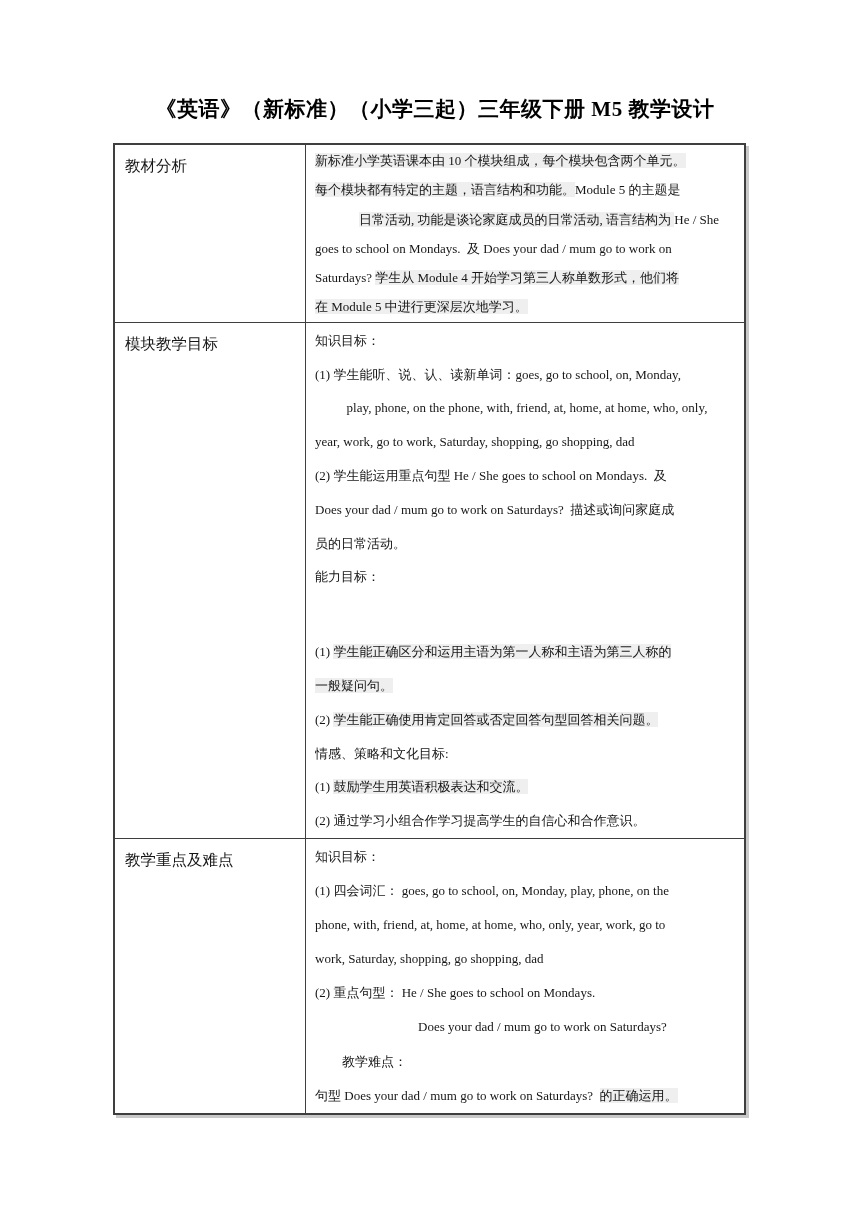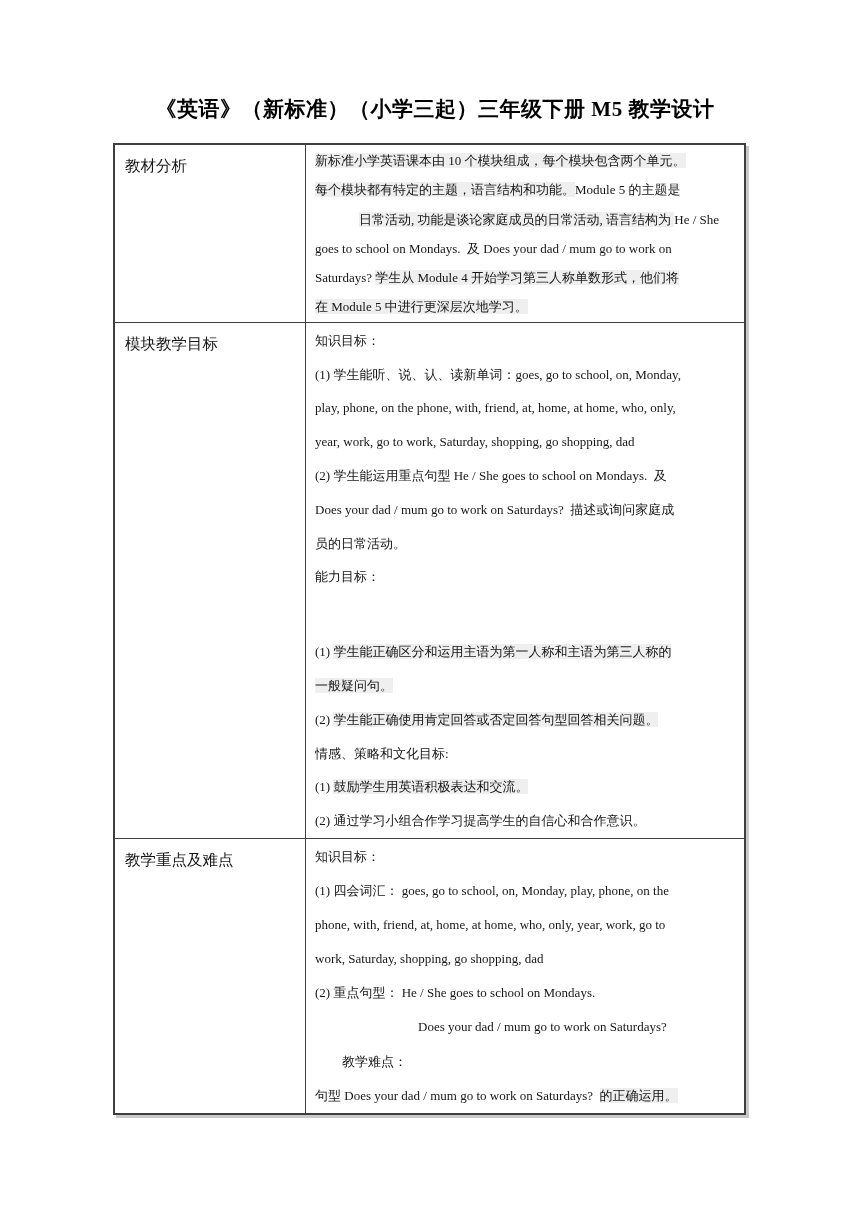--- a/index.html
+++ b/index.html
@@ -59,21 +59,21 @@
         </td>
       </tr>
       <tr style="height: 473px;">
         <td class="label-cell">
           <div class="label-text">模块教学目标</div>
         </td>
         <td class="content-cell">
           <div class="content-inner">
             <div class="line" style="line-height: 33.8px; height: 33.8px;"><span class="seg">知识目标：</span></div>
             <div class="line" style="line-height: 33.8px; height: 33.8px;"><span class="seg">(1) 学生能听、说、认、读新单词：goes, go to school, on, Monday,</span></div>
-            <div class="line" style="line-height: 33.8px; height: 33.8px;"><span class="seg">play, phone, on the phone, with, friend, at, home, at home, who, only,</span></div>
+            <div class="line" style="line-height: 33.8px; height: 33.8px; text-align: center;"><span class="seg">play, phone, on the phone, with, friend, at, home, at home, who, only,</span></div>
             <div class="line" style="line-height: 33.8px; height: 33.8px;"><span class="seg">year, work, go to work, Saturday, shopping, go shopping, dad</span></div>
             <div class="line" style="line-height: 33.8px; height: 33.8px;"><span class="seg">(2) 学生能运用重点句型 He / She goes to school on Mondays.  及</span></div>
             <div class="line" style="line-height: 33.8px; height: 33.8px;"><span class="seg">Does your dad / mum go to work on Saturdays?  描述或询问家庭成</span></div>
             <div class="line" style="line-height: 33.8px; height: 33.8px;"><span class="seg">员的日常活动。</span></div>
             <div class="line" style="line-height: 33.8px; height: 33.8px;"><span class="seg">能力目标：</span></div>
             <div class="line" style="line-height: 33.8px; height: 33.8px; margin-top: 41px;"><span class="seg">(1) </span><span class="seg hl">学生能正确区分和运用主语为第一人称和主语为第三人称的</span></div>
             <div class="line" style="line-height: 33.8px; height: 33.8px;"><span class="seg hl">一般疑问句。</span></div>
             <div class="line" style="line-height: 33.8px; height: 33.8px;"><span class="seg">(2) </span><span class="seg hl">学生能正确使用肯定回答或否定回答句型回答相关问题。</span></div>
             <div class="line" style="line-height: 33.8px; height: 33.8px;"><span class="seg">情感、策略和文化目标:</span></div>
             <div class="line" style="line-height: 33.8px; height: 33.8px;"><span class="seg">(1) </span><span class="seg hl">鼓励学生用英语积极表达和交流。</span></div>

